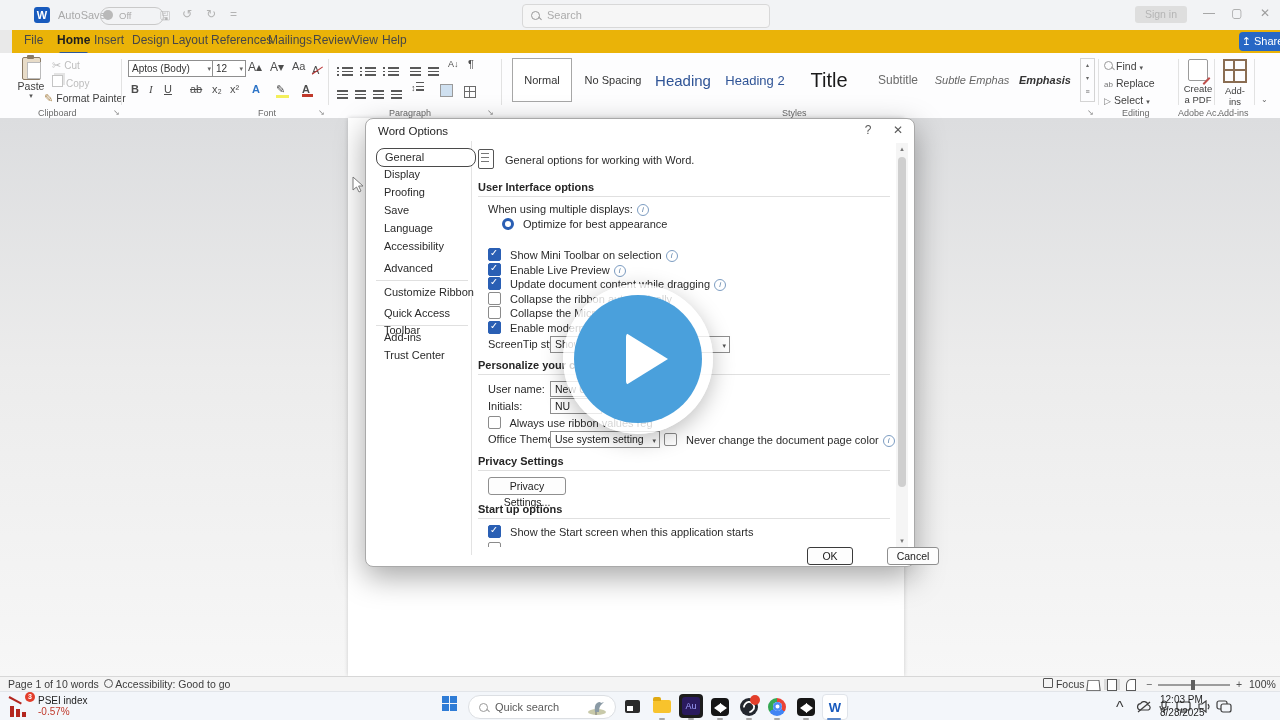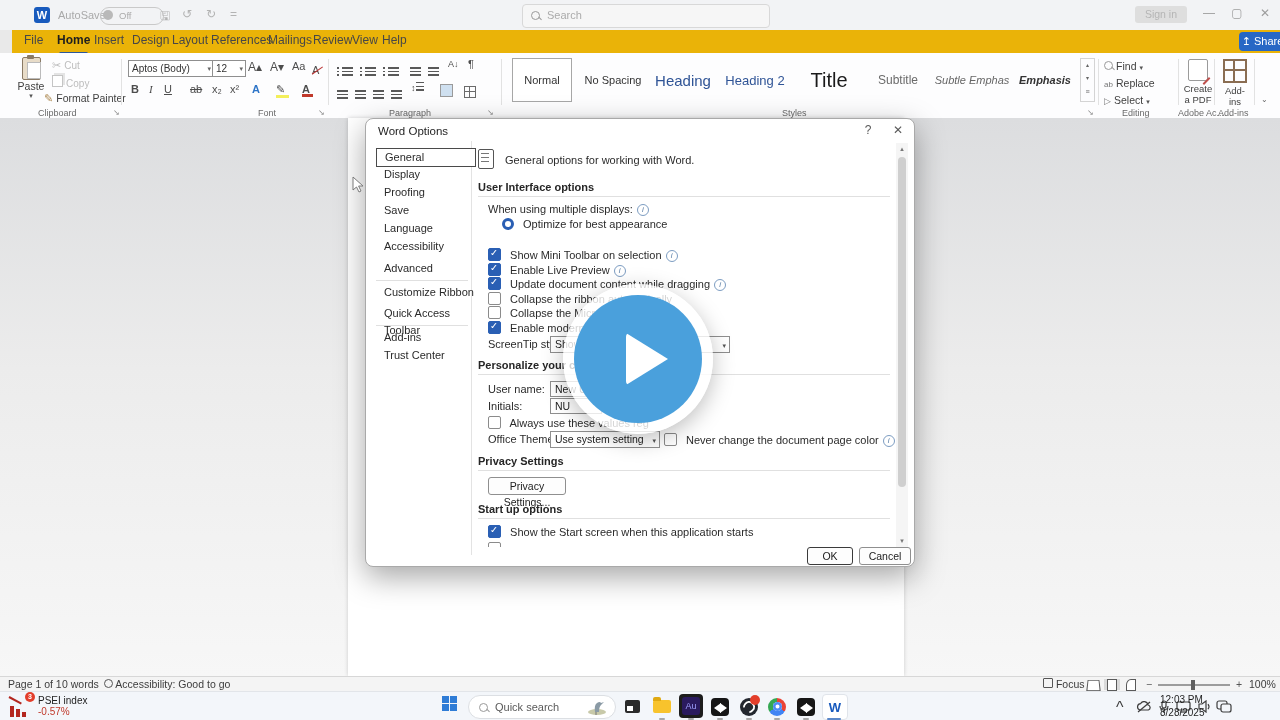--- a/index.html
+++ b/index.html
@@ -69,21 +69,21 @@
   
   #canvas{left:0;top:118px;width:1280px;height:558px;background:linear-gradient(180deg,#dcdddf 0%,#ececec 45%,#f7f7f7 100%);}
   #page{left:348px;top:0px;width:556px;height:558px;background:#fff;box-shadow:0 0 4px rgba(0,0,0,.18);}
   
   #dialog{left:365px;top:118px;width:548px;height:447px;background:#fff;border:1px solid #a9a9a9;
     border-radius:8px;box-shadow:0 10px 30px rgba(0,0,0,.35);font-size:11px;}
   #dlg-title{left:12px;top:6px;font-size:11.5px;color:#1f1f1f;}
   .dlg-ctl{top:4px;color:#5a5a5a;font-size:12px;width:16px;text-align:center;}
   #dlg-nav{left:8px;top:22px;width:97px;height:414px;border-right:1px solid #e3e3e3;}
   .nav-item{position:absolute;left:2px;width:90px;height:17px;line-height:17px;padding-left:8px;font-size:11px;color:#2a2a2a;}
-  .nav-item.sel{border:1.5px solid #4a4a4a;border-radius:0;background:#fff;}
+  .nav-item.sel{border:1.5px solid #4a4a4a;border-radius:8px;background:#fff;}
   .nav-sep{position:absolute;left:2px;width:92px;height:1px;background:#e0e0e0;}
   #dlg-content{left:112px;top:24px;width:428px;height:404px;overflow:hidden;}
   .row{position:absolute;left:0;white-space:nowrap;font-size:11px;color:#2b2b2b;}
   .sechead{font-weight:bold;color:#262626;}
   .secline{position:absolute;left:0;width:412px;height:1px;background:#e0e0e0;}
   .cb{display:inline-block;width:11px;height:11px;border:1px solid #8b8b8b;border-radius:2px;background:#fff;
     vertical-align:-2px;margin-right:6px;position:relative;}
   .cb[data-checked="true"]{background:#2a5fb4;border-color:#2a5fb4;}
   .cb[data-checked="true"]::after{content:"✓";position:absolute;left:1px;top:-2px;color:#fff;font-size:9.5px;}
   .radio{display:inline-block;width:11px;height:11px;border:1px solid #8b8b8b;border-radius:50%;background:#fff;
@@ -421,21 +421,21 @@
 
       <div class="row sechead" style="top:216px;">Personalize your copy of</div>
       <div class="secline" style="top:231px;"></div>
 
       <div class="row" style="top:240px;left:10px;">User name:</div>
       <div class="field" style="left:72px;top:238px;width:120px;">New U</div>
       <div class="row" style="top:257px;left:10px;">Initials:</div>
       <div class="field" style="left:72px;top:255px;width:42px;">NU</div>
       <div class="row" style="top:273px;left:10px;">
         <span class="cb" data-checked="false"></span>
-        <span>Always use these values reg</span>
+        <span>Always use ribbon values reg</span>
       </div>
       <div class="row" style="top:290px;left:10px;">Office Theme:</div>
       <div class="select" style="left:72px;top:288px;width:90px;">
         <span>Use system setting</span>
         <span class="arr">▾</span>
       </div>
       <div class="row" style="top:290px;left:186px;">
         <span class="cb" data-checked="false"></span>
         <span>Never change the document page color</span><span class="info"></span>
       </div>
@@ -455,21 +455,21 @@
       </div>
     </div>
 
     <div class="abs" id="dlg-scroll">
       <div class="scr-arr" style="top:2px;">▴</div>
       <div class="abs" id="dlg-thumb"></div>
       <div class="scr-arr" style="bottom:2px;">▾</div>
     </div>
 
     <div class="pushbtn" style="left:441px;top:428px;width:44px;height:16px;line-height:16px;" id="ok-btn">OK</div>
-    <div class="pushbtn" style="left:493px;top:428px;width:50px;height:16px;line-height:16px;">Cancel</div>
+    <div class="pushbtn" style="left:521px;top:428px;width:50px;height:16px;line-height:16px;">Cancel</div>
   </div>
 
   <svg class="abs" id="cursor" width="14" height="18">
     <polygon points="1,1 1,14 4.5,11 7,16 9,15 6.6,10 11,10" fill="#fff" stroke="#7a7a7a" stroke-width="1"></polygon>
   </svg>
 
   <div class="abs" id="play-ring">
     <div class="abs" id="play-circle">
       <div class="abs" id="play-tri"></div>
     </div>

